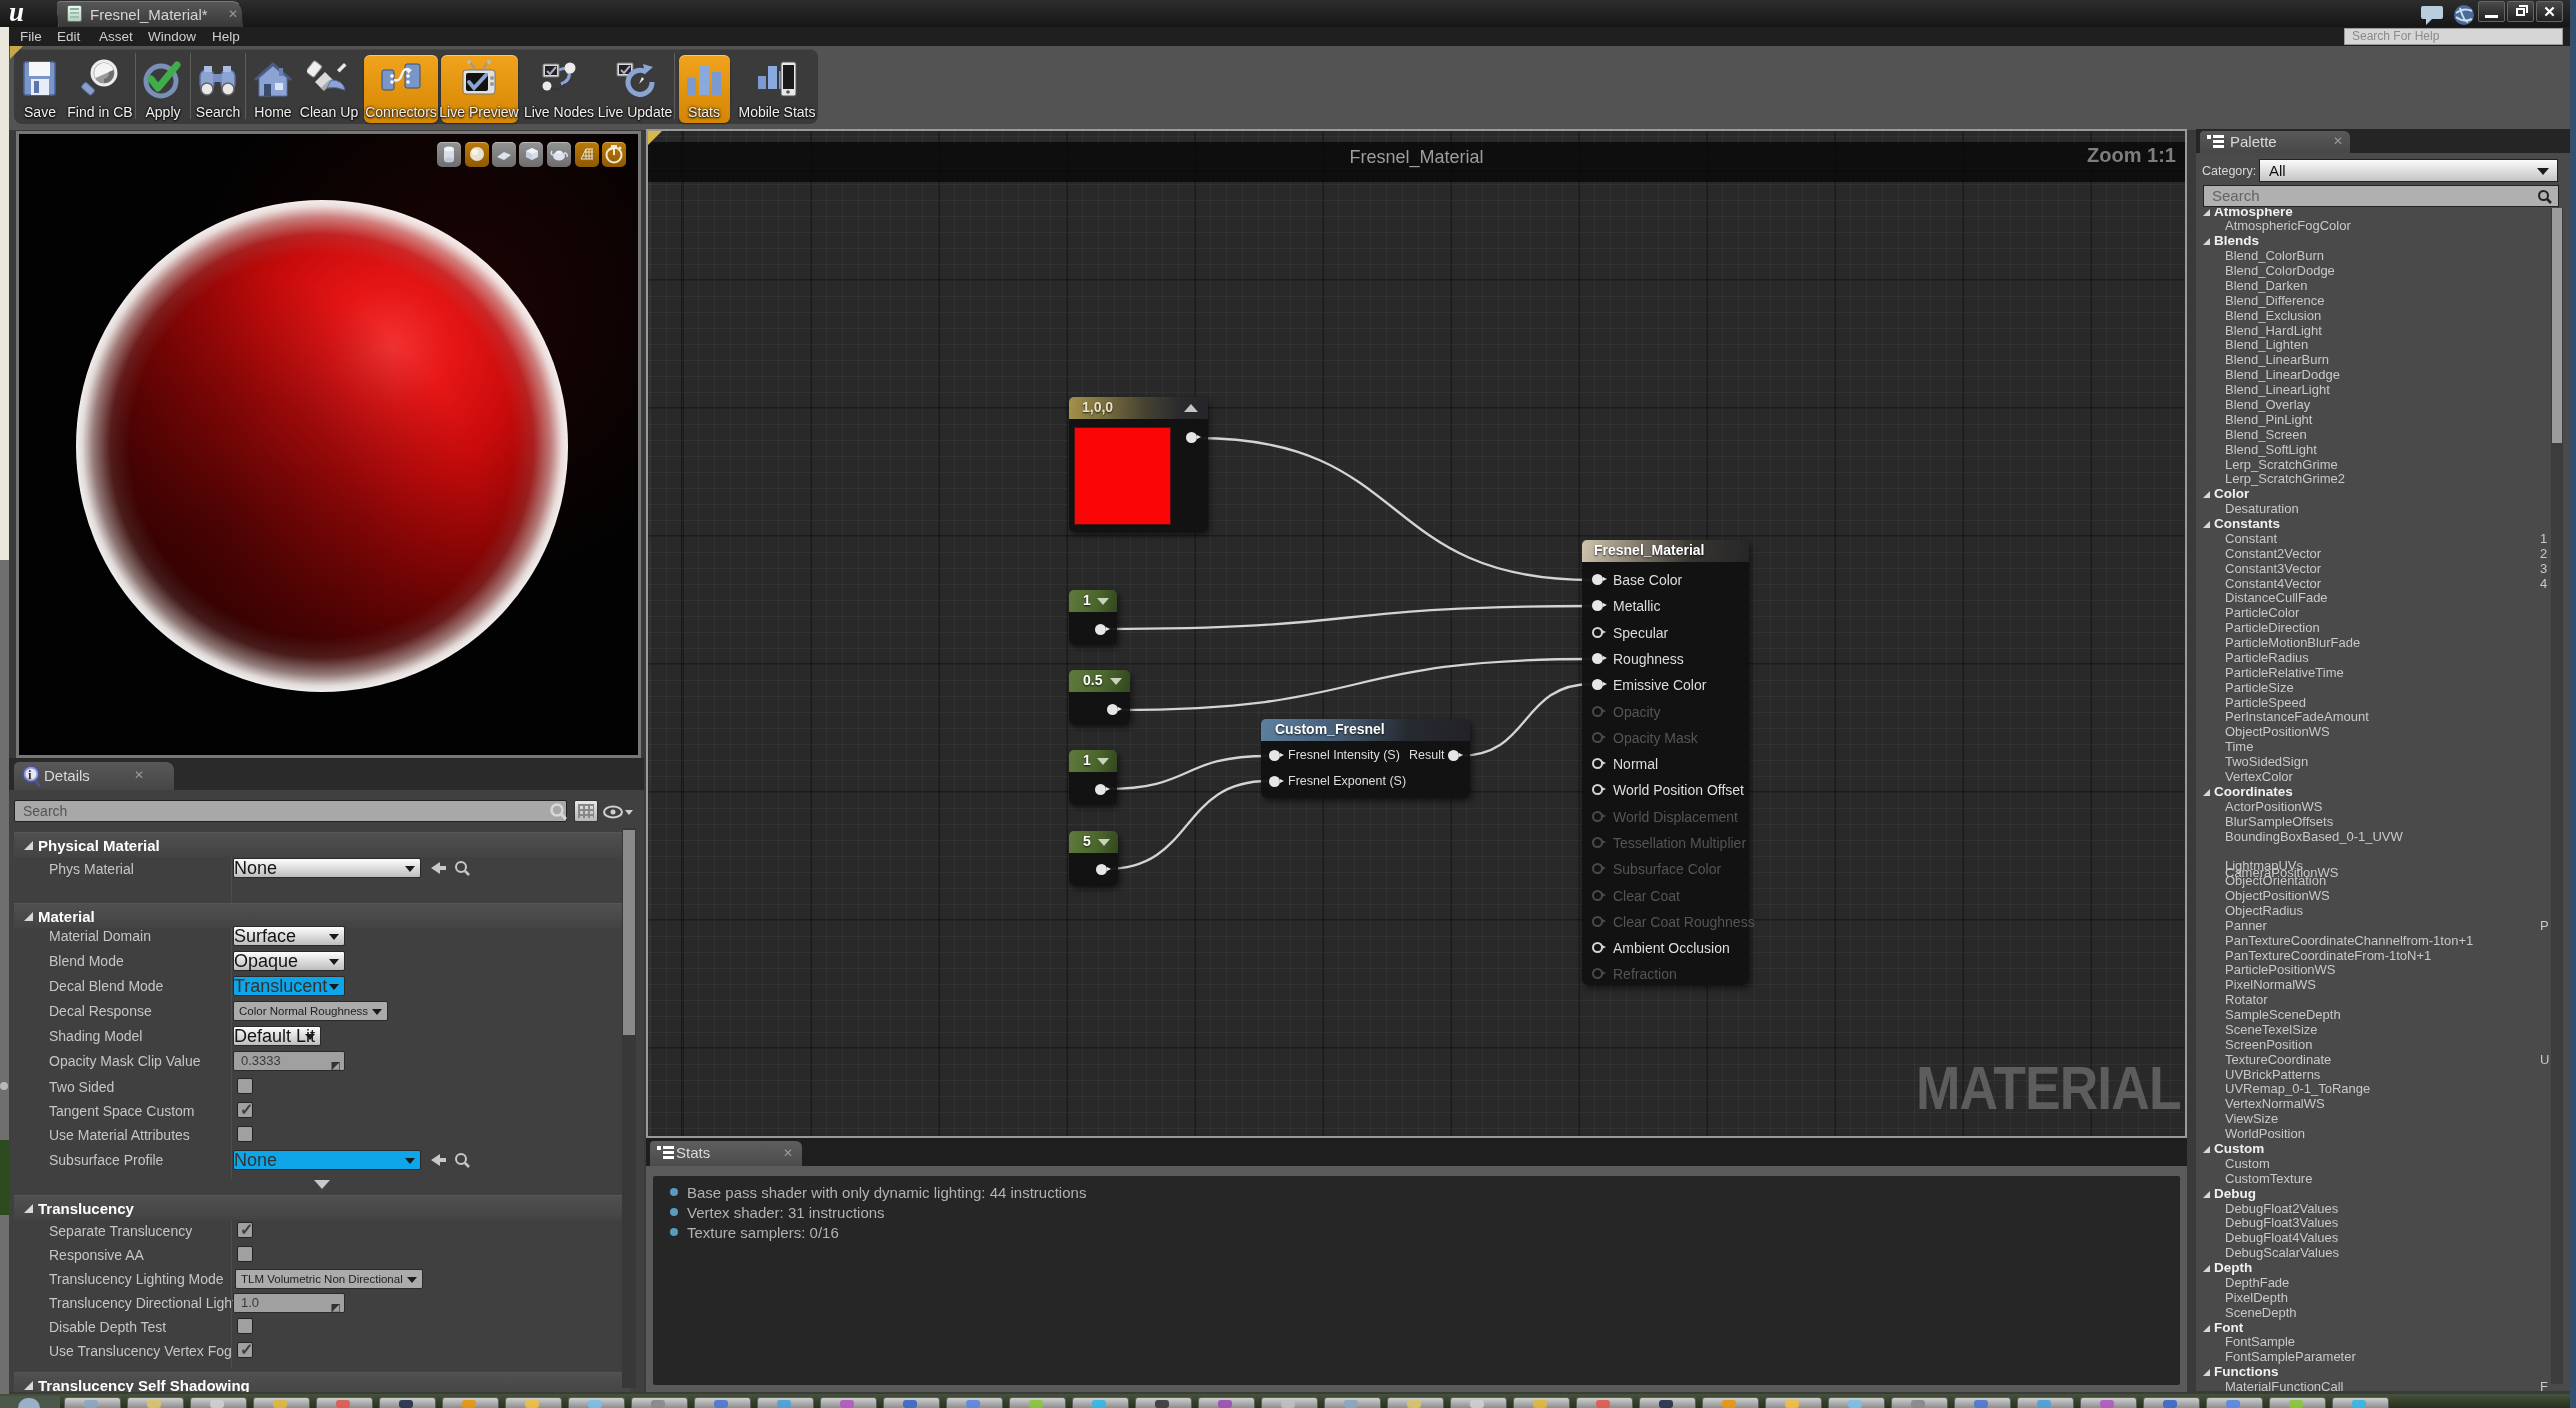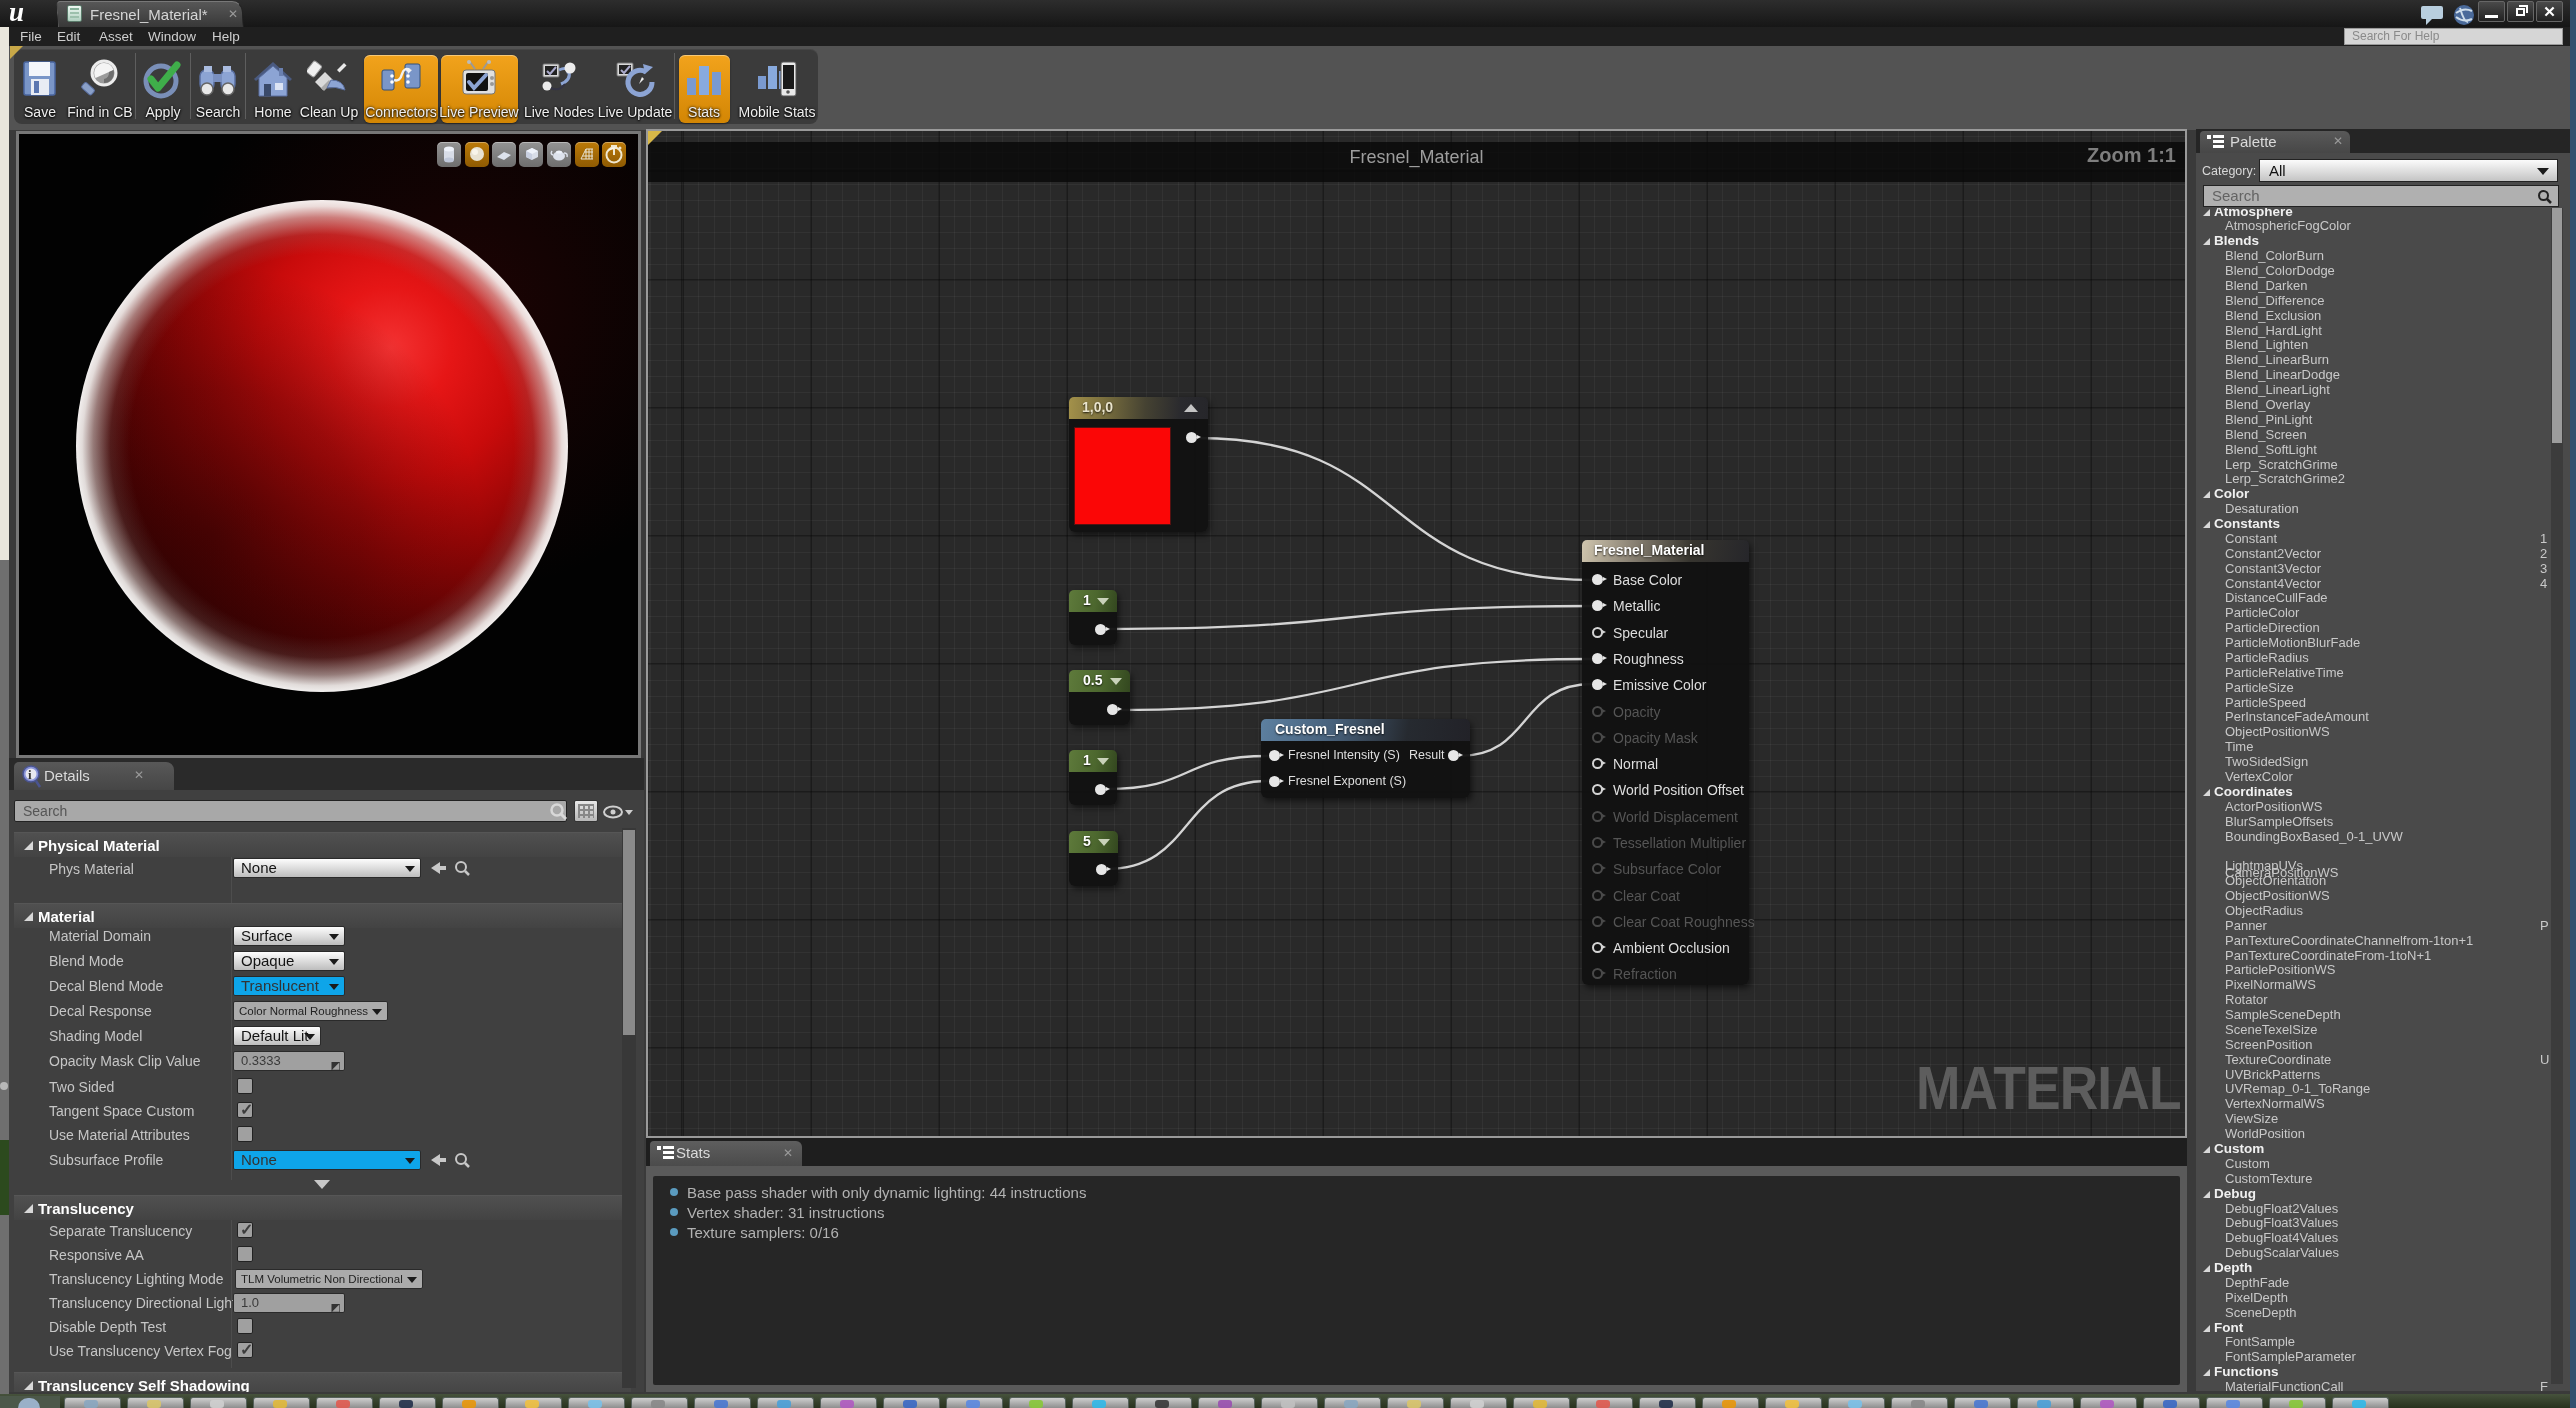--- a/index.html
+++ b/index.html
@@ -50,21 +50,21 @@
 .pvbtn.orange { background:linear-gradient(#bc7a08,#8e5a02); }
 
 
 #dtabbar { left:9px; top:758px; width:635px; height:32px; background:#2a2a2a; }
 #dtab { position:absolute; left:5px; top:4px; width:160px; height:28px; background:linear-gradient(#585858,#464646); border-radius:5px 8px 0 0; color:#dadada; font-size:15px; line-height:27px; }
 #details { left:9px; top:790px; width:635px; height:602px; background:#404040; overflow:hidden; }
 .dhdr { position:absolute; left:5px; width:617px; height:25px; background:linear-gradient(#505050,#434343); color:#fff; font-weight:bold; font-size:15px; line-height:25px; border-top:1px solid #565656; }
 .tri { display:inline-block; width:0; height:0; border-bottom:9px solid #d8d8d8; border-left:9px solid transparent; margin:0 5px 1px 10px; }
 .drow { position:absolute; left:5px; width:617px; height:24px; color:#c6c6c6; font-size:14px; }
 .drow .lbl { position:absolute; left:35px; top:0; line-height:23px; white-space:nowrap; }
-.combo { position:absolute; height:20px; background:linear-gradient(#fdfdfd,#bdbdbd); border:1px solid #2a2a2a; border-radius:2px; color:#141414; font-size:15px; line-height:18px; padding-left:7px; }
+.combo { position:absolute; height:20px; background:linear-gradient(#fdfdfd,#bdbdbd); border:1px solid #2a2a2a; border-radius:2px; color:#141414; font-size:18px; line-height:18px; }
 .combo .ca { position:absolute; right:5px; top:7px; border-left:5px solid transparent; border-right:5px solid transparent; border-top:6px solid #1a1a1a; }
 .combo.dim { background:#0ea5e9; color:#333; }
 .combo.lite { background:#ababab; color:#222; font-size:11.5px; line-height:19px; padding-left:5px; }
 .numbox { position:absolute; height:20px; background:#a0a0a0; border:1px solid #2a2a2a; border-radius:2px; color:#3a3a3a; font-size:13px; line-height:18px; padding-left:7px; }
 .numbox .rs { position:absolute; right:3px; top:4px; color:#333; font-size:11px; }
 .chk { position:absolute; width:16px; height:16px; background:#a0a0a0; border:1px solid #222; border-radius:2px; }
 .chk i { display:none; position:absolute; left:2px; top:-3px; color:#3c3c3c; font-size:16px; font-weight:bold; font-style:normal; }
 .chk.on i { display:block; }
 #dscroll { position:absolute; left:613px; top:38px; width:14px; height:560px; background:#383838; }
 #dthumb { position:absolute; left:1px; top:2px; width:12px; height:205px; background:#8a8a8a; }

